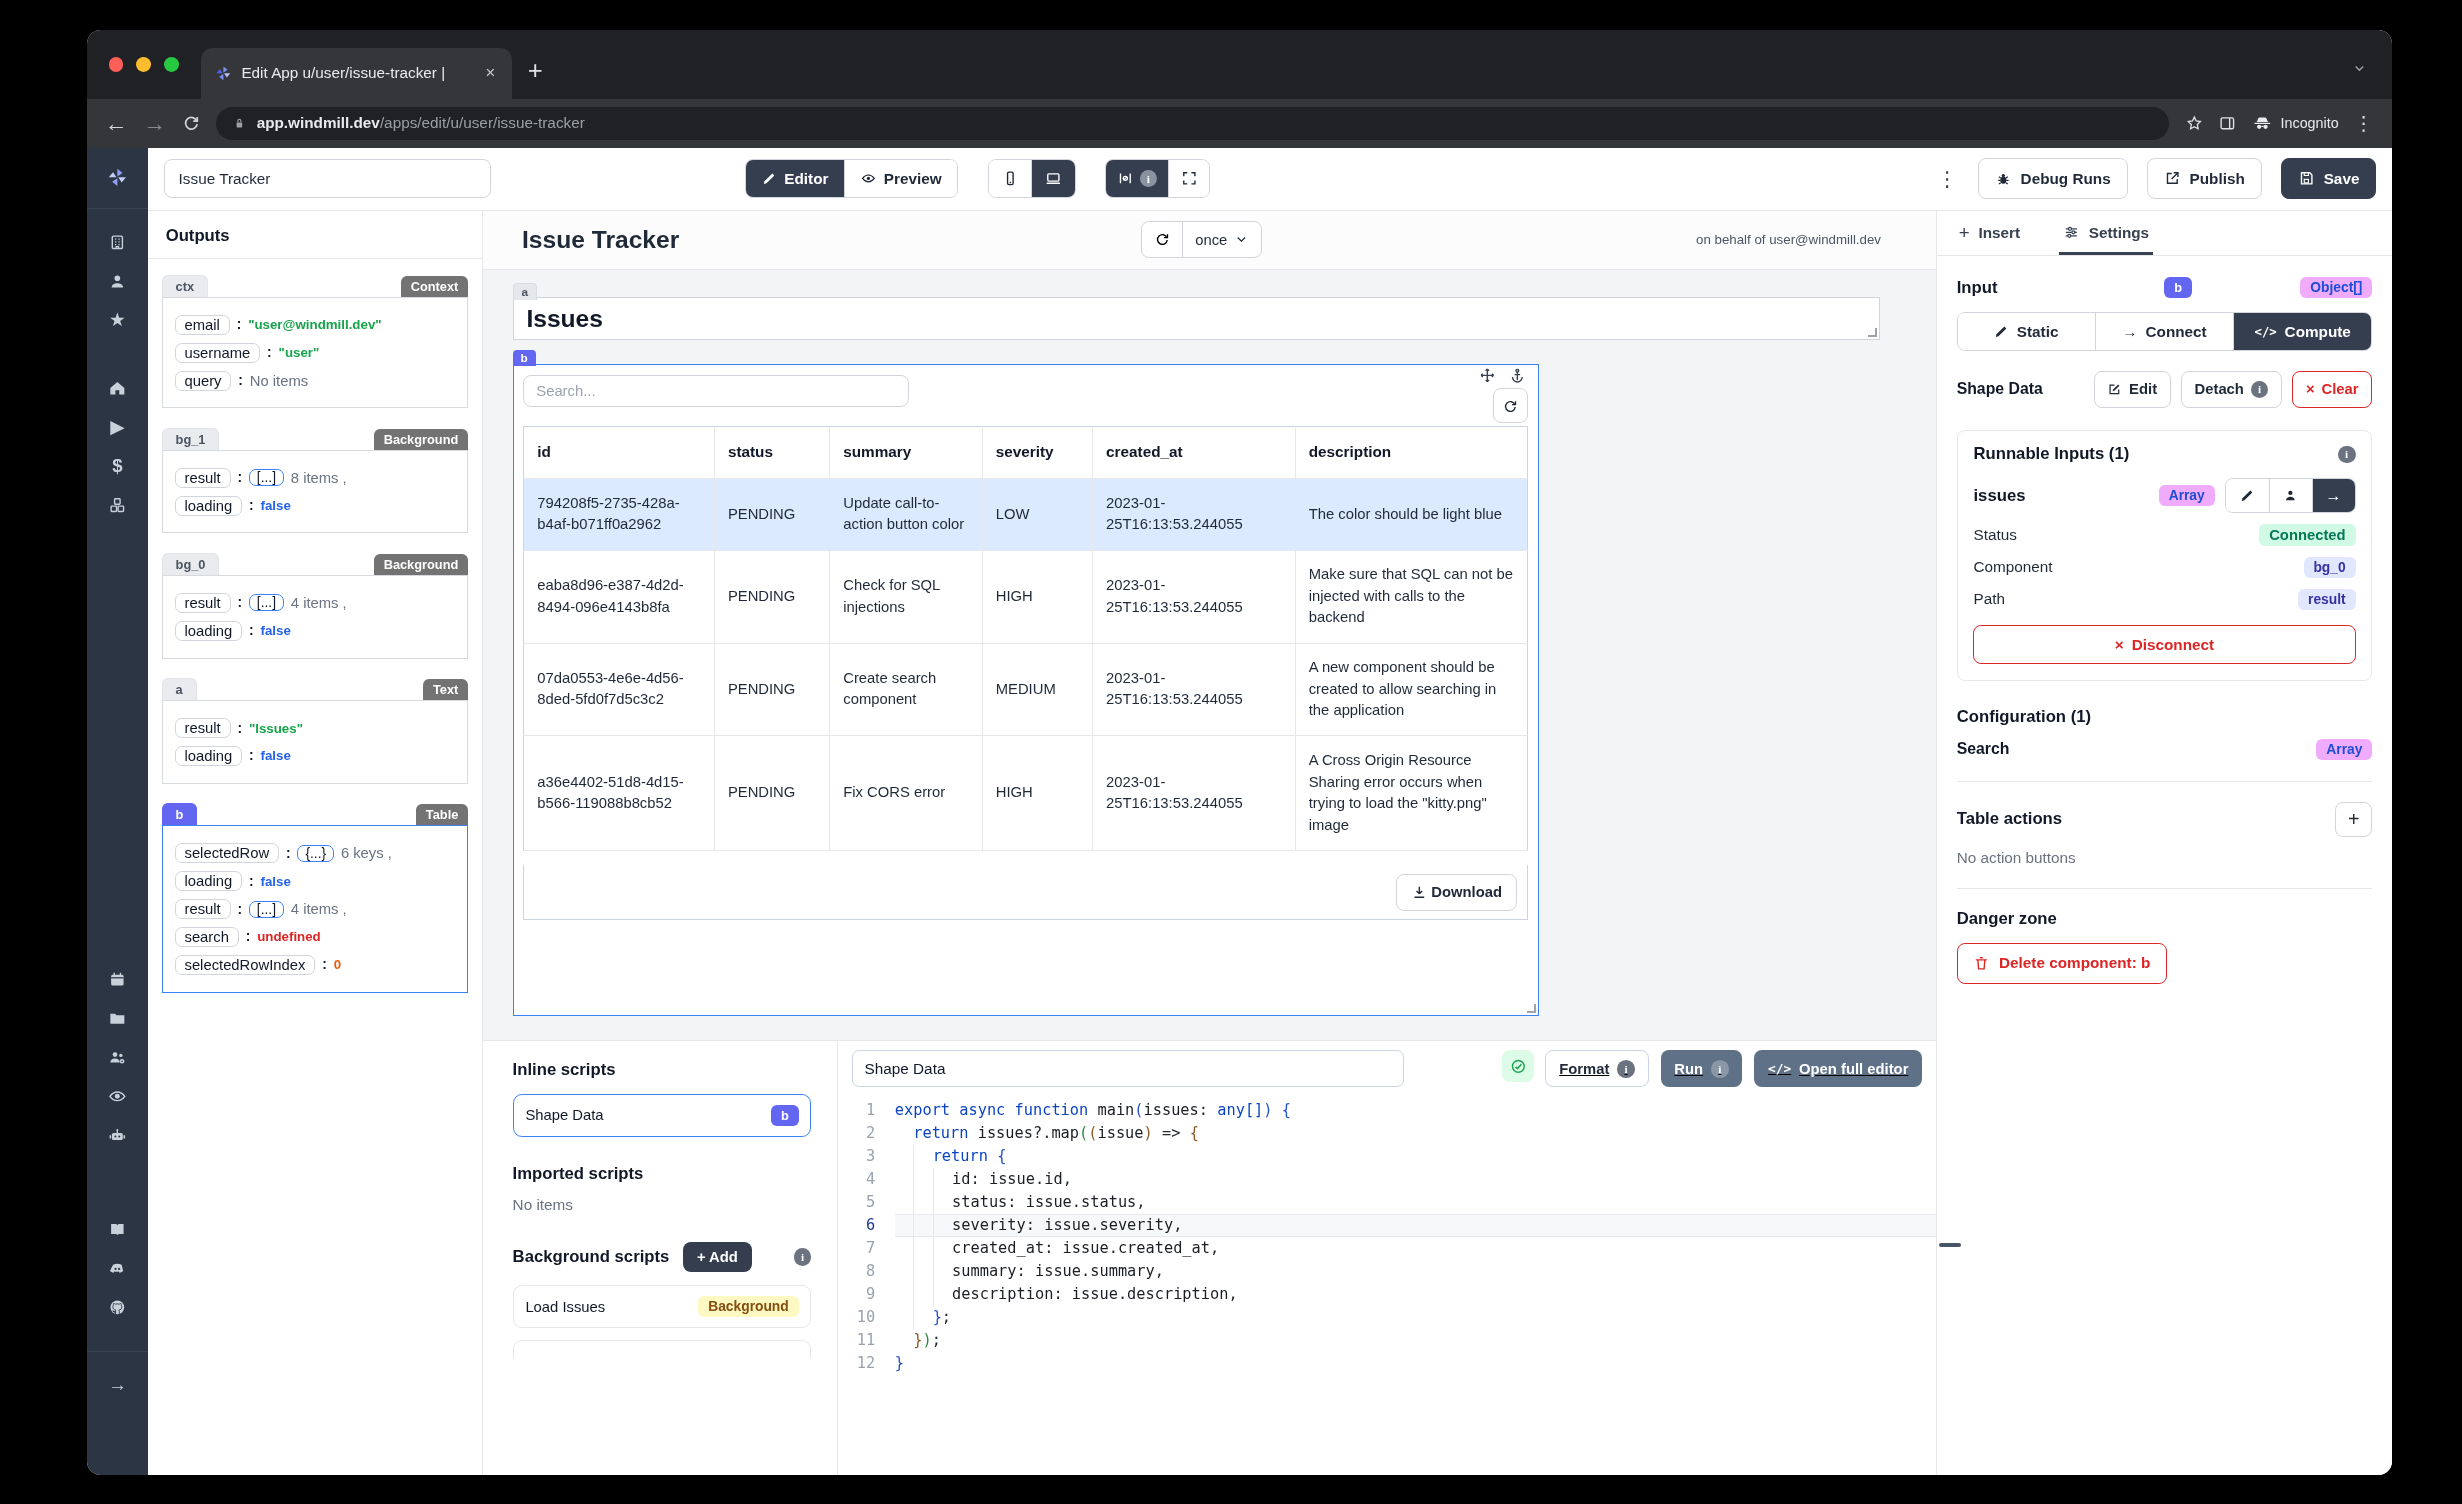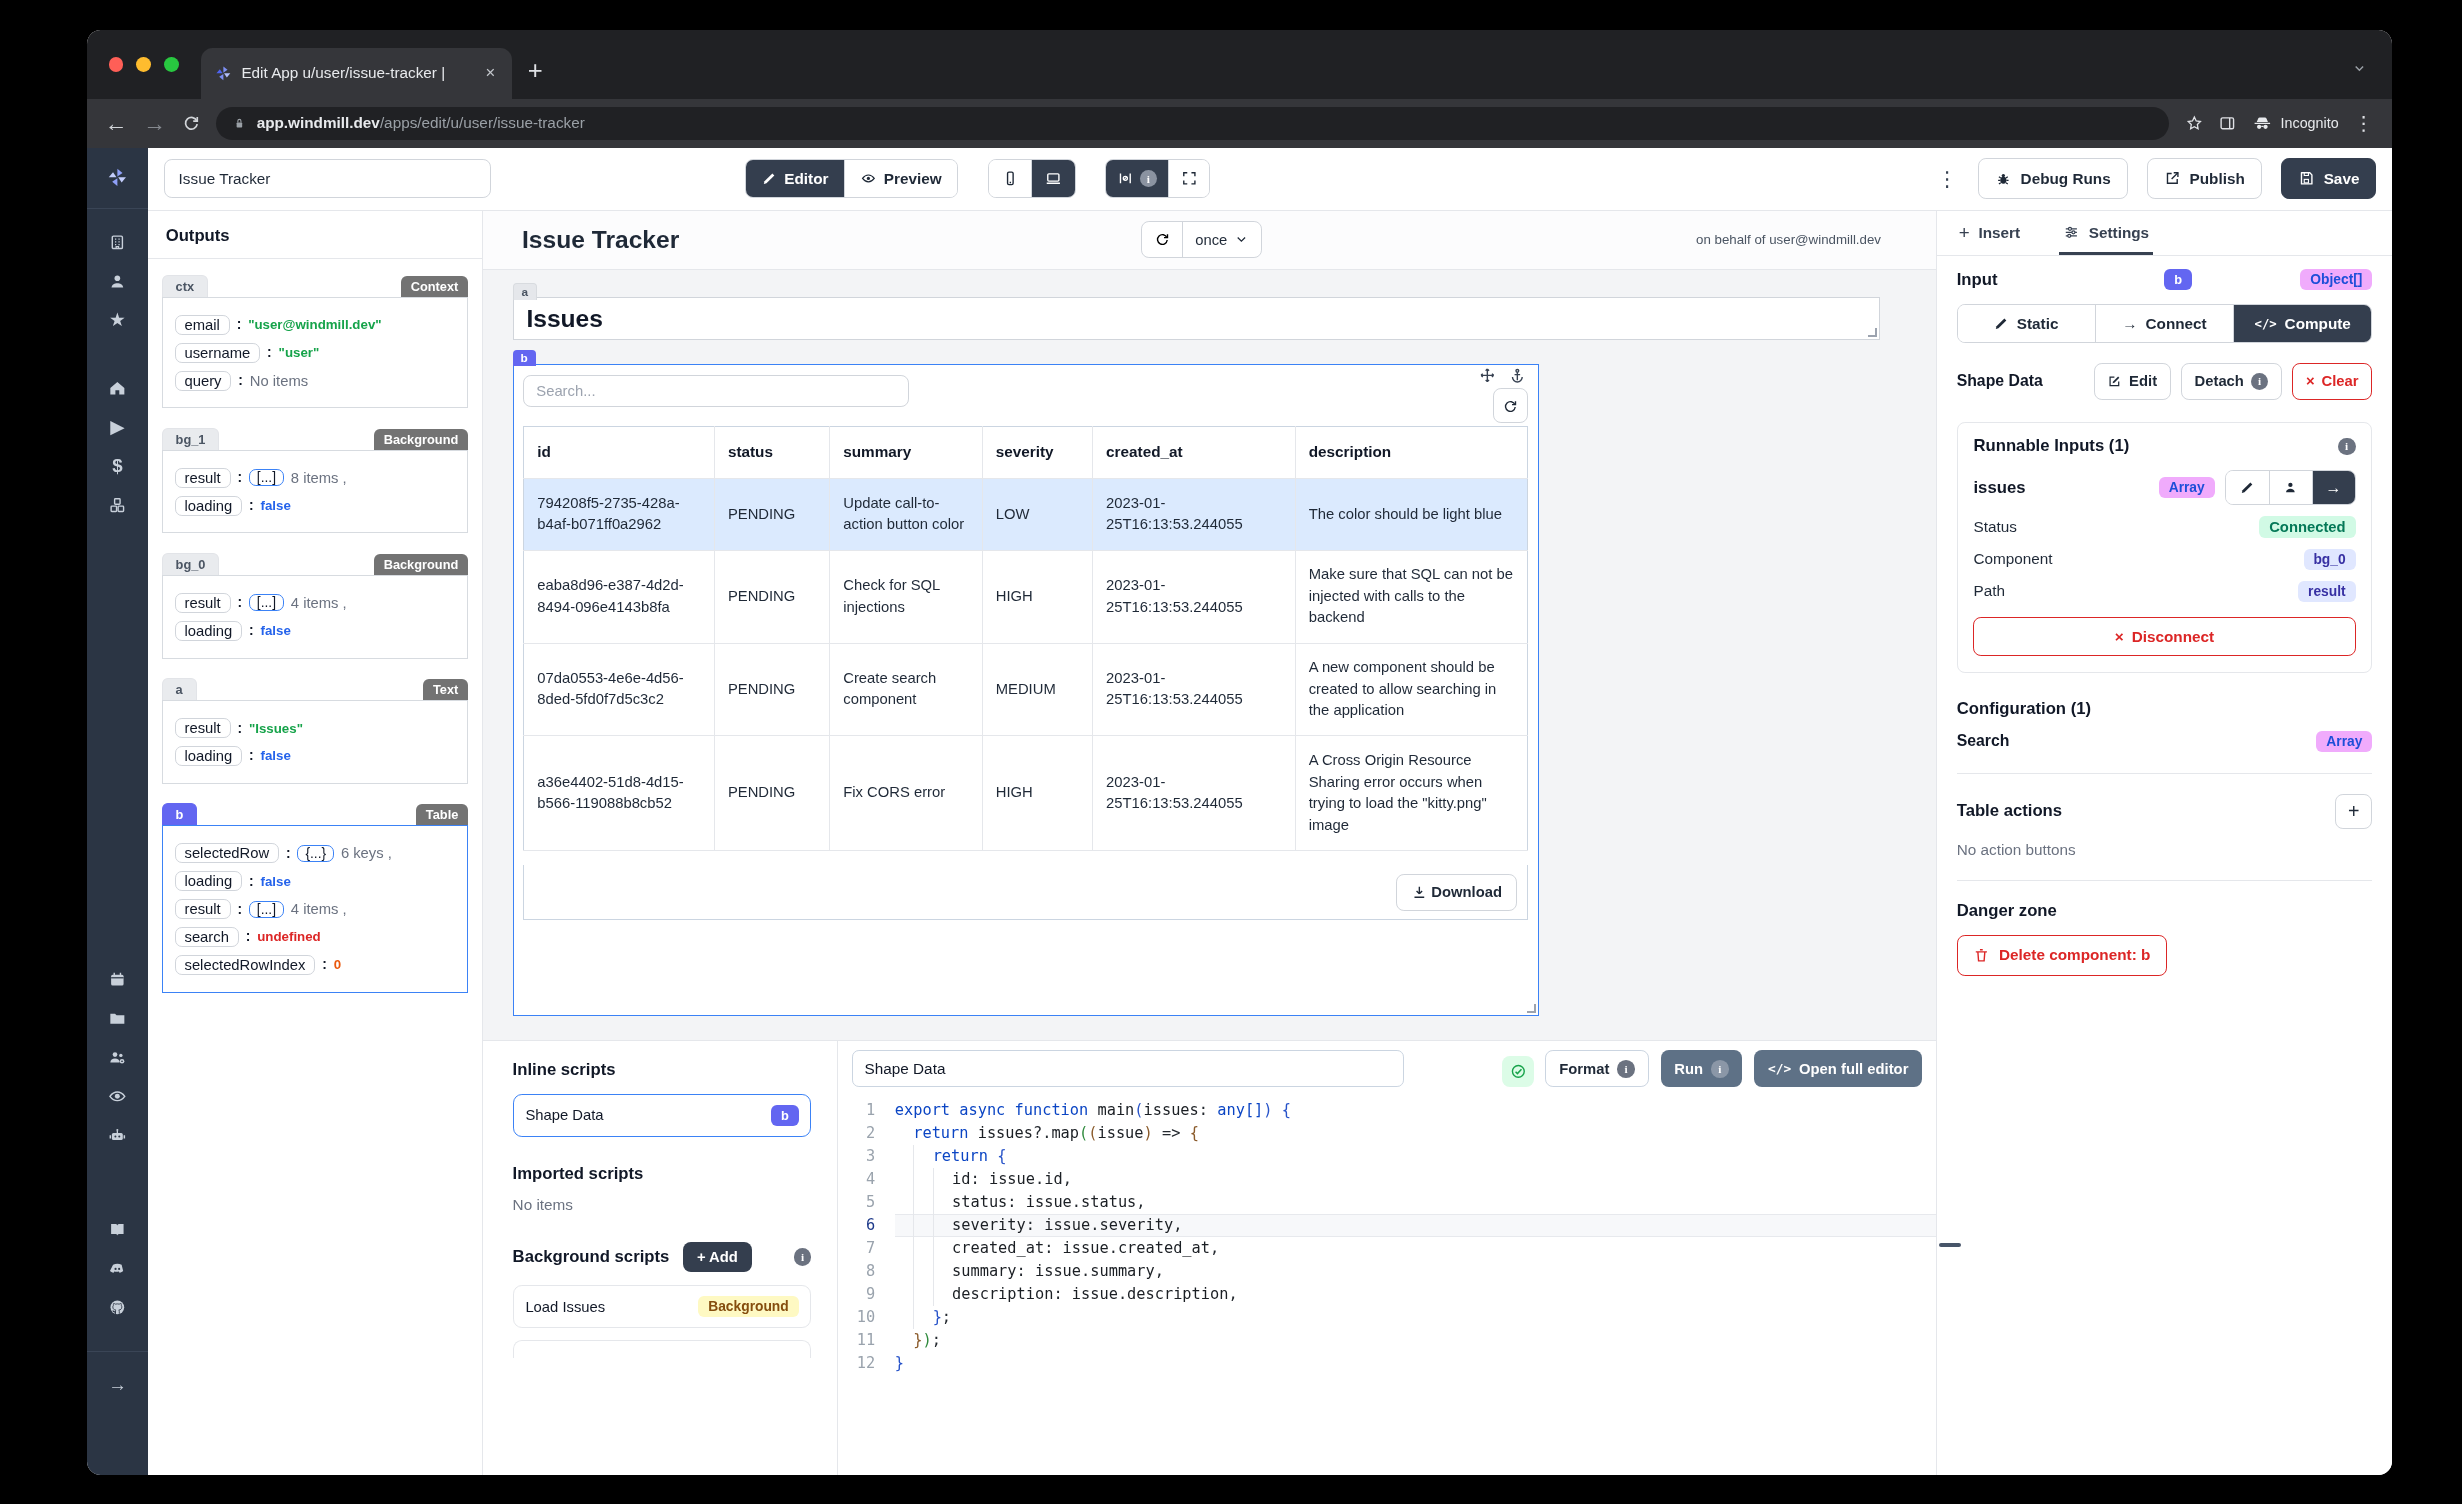--- a/index.html
+++ b/index.html
@@ -120,41 +120,41 @@
   .mt28 { margin-top:27.6px; }
   .bg-row { display:flex; align-items:center; gap:13.8px; margin-top:27.6px; }
   .add-btn { background:#343e4e; color:#fff; border-radius:7.9px; font-size:14.8px; font-weight:700; padding:6.9px 13.8px; display:flex; align-items:center; gap:5.9px; }
   .info-dot { display:inline-flex; width:17.7px; height:17.7px; border-radius:50%; background:#6b7280; color:#fff; font-size:11.3px; font-weight:700; align-items:center; justify-content:center; font-family:"Liberation Serif", serif; }
   .info-right { margin-left:auto; }
 
   
   .code-col { flex:1; display:flex; flex-direction:column; min-width:0; }
   .code-head { display:flex; align-items:center; padding:9.9px 13.8px 7.9px; gap:11.8px; }
   .code-name { width:552px; height:37px; border:1px solid #cbd5e1; border-radius:6.9px; padding:0 11.8px; font-size:15.3px; color:#111827; outline:none; font-family:inherit; }
-  .code-actions { margin-left:auto; display:flex; align-items:flex-end; gap:11.8px; }
+  .code-actions { margin-left:auto; display:flex; align-items:flex-start; gap:11.8px;text-decoration:underline; }
   .check-chip { width:31.5px; height:31.5px; border-radius:7.9px; background:#dcfce7; display:flex; align-items:center; justify-content:center; }
   .fmt-btn { display:flex; align-items:center; gap:7.9px; border:1px solid #cbd5e1; border-radius:7.9px; height:37px; padding:0 12.8px; font-size:14.8px; font-weight:700; color:#1f2937; background:#fff; }
   .slate-btn { display:flex; align-items:center; gap:7.9px; border-radius:7.9px; height:37px; padding:0 13.8px; font-size:14.8px; font-weight:700; color:#fff; background:#5e7186; }
   .codewrap { flex:1; display:flex; font-family:"DejaVu Sans Mono", monospace; font-size:15.3px; line-height:23px; padding-top:3.9px; position:relative; background:#fff; }
   .gutter { width:43px; flex:none; text-align:right; color:#9aa3ad; padding-right:5.9px; }
   .gutter .cur { color:#1e3a8a; }
   .codelines { flex:1; min-width:0; padding-left:13.8px; }
   .cline { white-space:pre; }
   .cline.cur { background:#f7f8fa; box-shadow: inset 0 1px 0 #e7e9ed, inset 0 -1px 0 #e7e9ed; }
   .kw { color:#0b45c4; }
   .ig { border-left:1px solid #e5e7eb; display:inline-block; }
   .drag-dash { position:absolute; left:1791px; top:1032px; width:21.7px; height:4.9px; background:#475569; border-radius:3px; z-index:5; }
 
   
   .settings { width:456px; flex:none; background:#fff; border-left:1px solid #e5e7eb; display:flex; flex-direction:column; overflow:hidden; }
   .set-tabs { display:flex; gap:43px; padding:0 21.7px; border-bottom:1px solid #e5e7eb; height:45px; align-items:center; flex:none; }
   .set-tab { display:flex; align-items:center; gap:8.9px; font-size:15.3px; font-weight:700; color:#374151; height:100%; position:relative; }
   .set-tab.active::after { content:""; position:absolute; left:-3.9px; right:-3.9px; bottom:0; height:3px; background:#374151; }
   .set-body { padding:13.8px 19.7px 0; overflow:hidden; }
-  .inp-row { display:flex; align-items:center; }
+  .inp-row { display:flex; align-items:center;margin-top:8px; }
   .set-h1 { font-size:16.7px; font-weight:800; color:#111827; }
   .badge-blue { background:#f0abfc; color:#1d4ed8; font-weight:700; font-size:13.8px; border-radius:5.9px; padding:3px 9.9px; }
   .badge-indigo { background:#e0e7ff; color:#3730a3; font-weight:700; font-size:13.8px; border-radius:5.9px; padding:3px 9.9px; }
   .badge-green { background:#d1fae5; color:#047857; font-weight:700; font-size:14.8px; border-radius:5.9px; padding:3px 9.9px; }
   .seg3 { display:flex; border:1px solid #d1d5db; border-radius:7.9px; overflow:hidden; height:39px; margin-top:13.8px; }
   .seg3 > div { flex:1; display:flex; align-items:center; justify-content:center; gap:7.9px; font-size:15.3px; font-weight:700; color:#1f2937; background:#fff; }
   .seg3 > div + div { border-left:1px solid #d1d5db; }
   .seg3 .on { background:#343e4e; color:#fff; }
   .shape-row { display:flex; align-items:center; margin-top:19.7px; gap:9.9px; }
   .sbtn { display:flex; align-items:center; gap:6.9px; border:1px solid #d1d5db; border-radius:7.9px; height:37px; padding:0 12.8px; font-size:14.8px; font-weight:700; color:#1f2937; background:#fff; }

